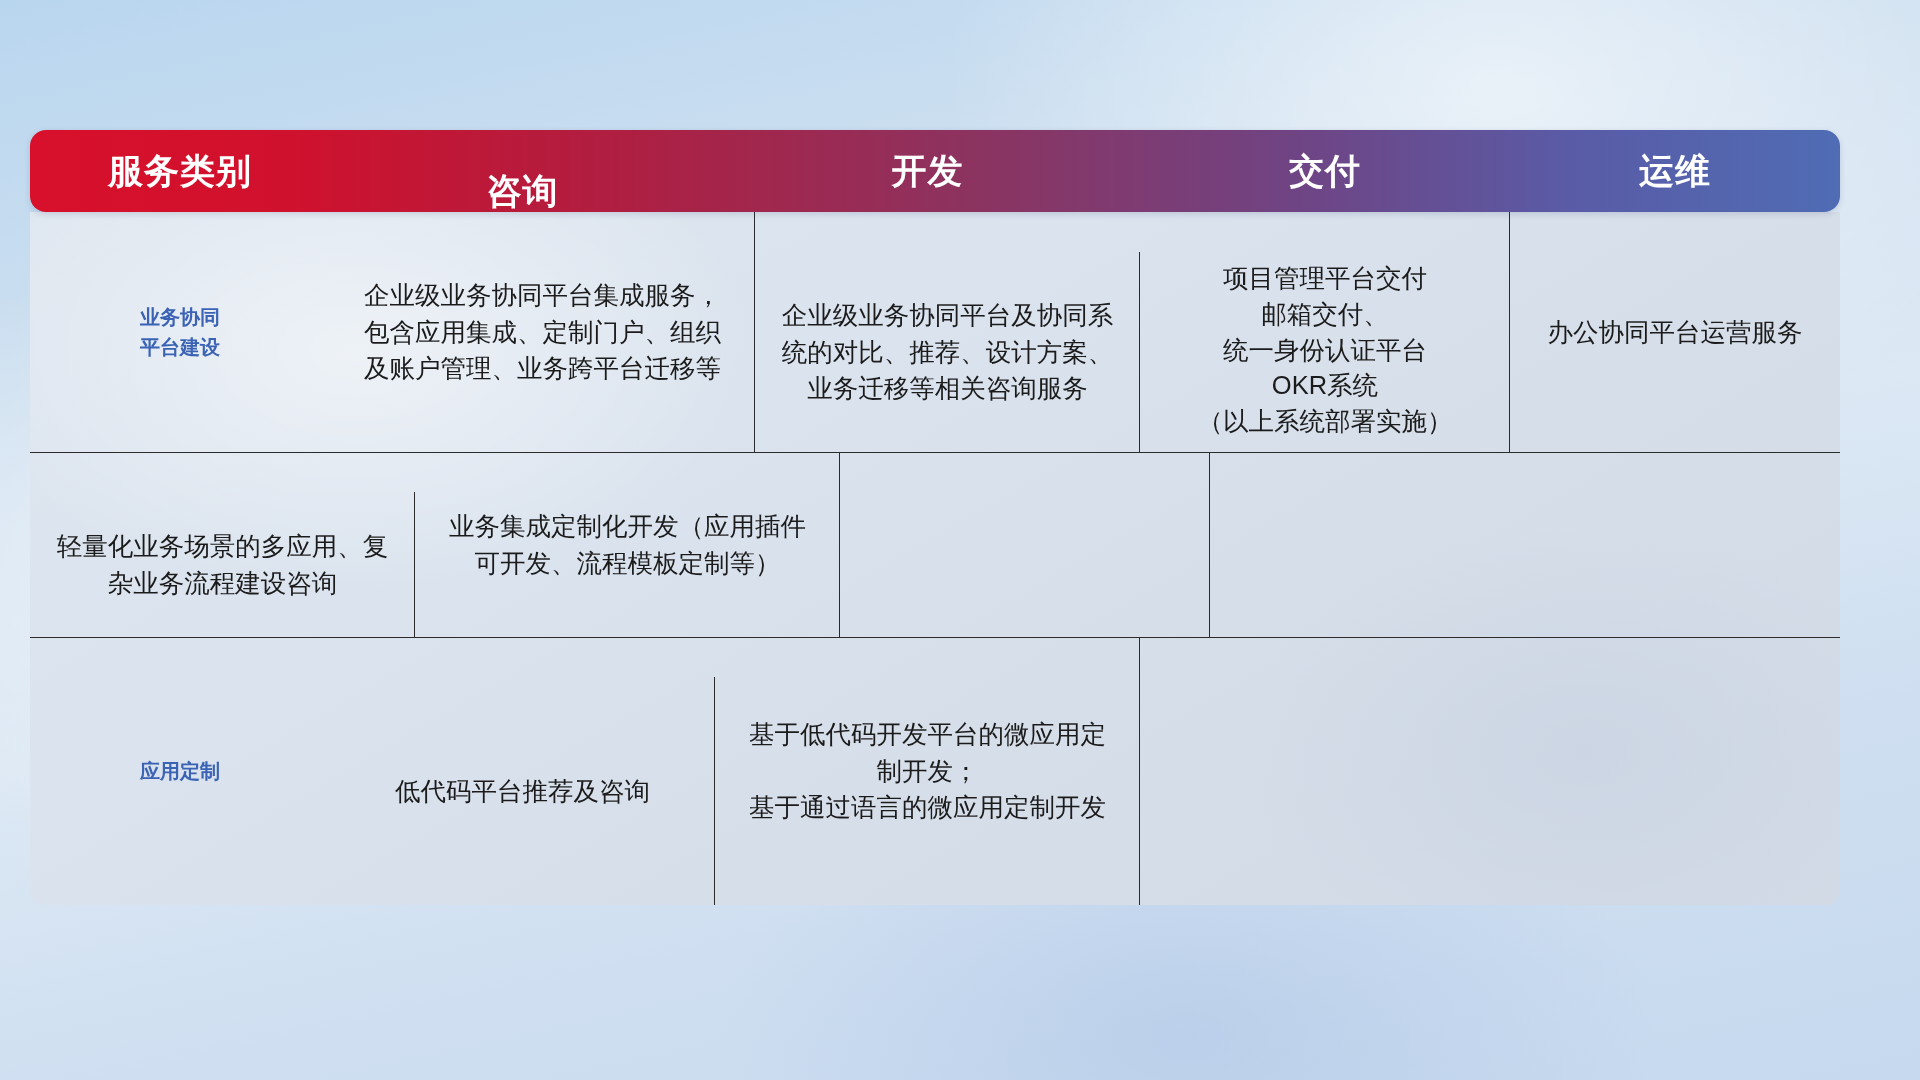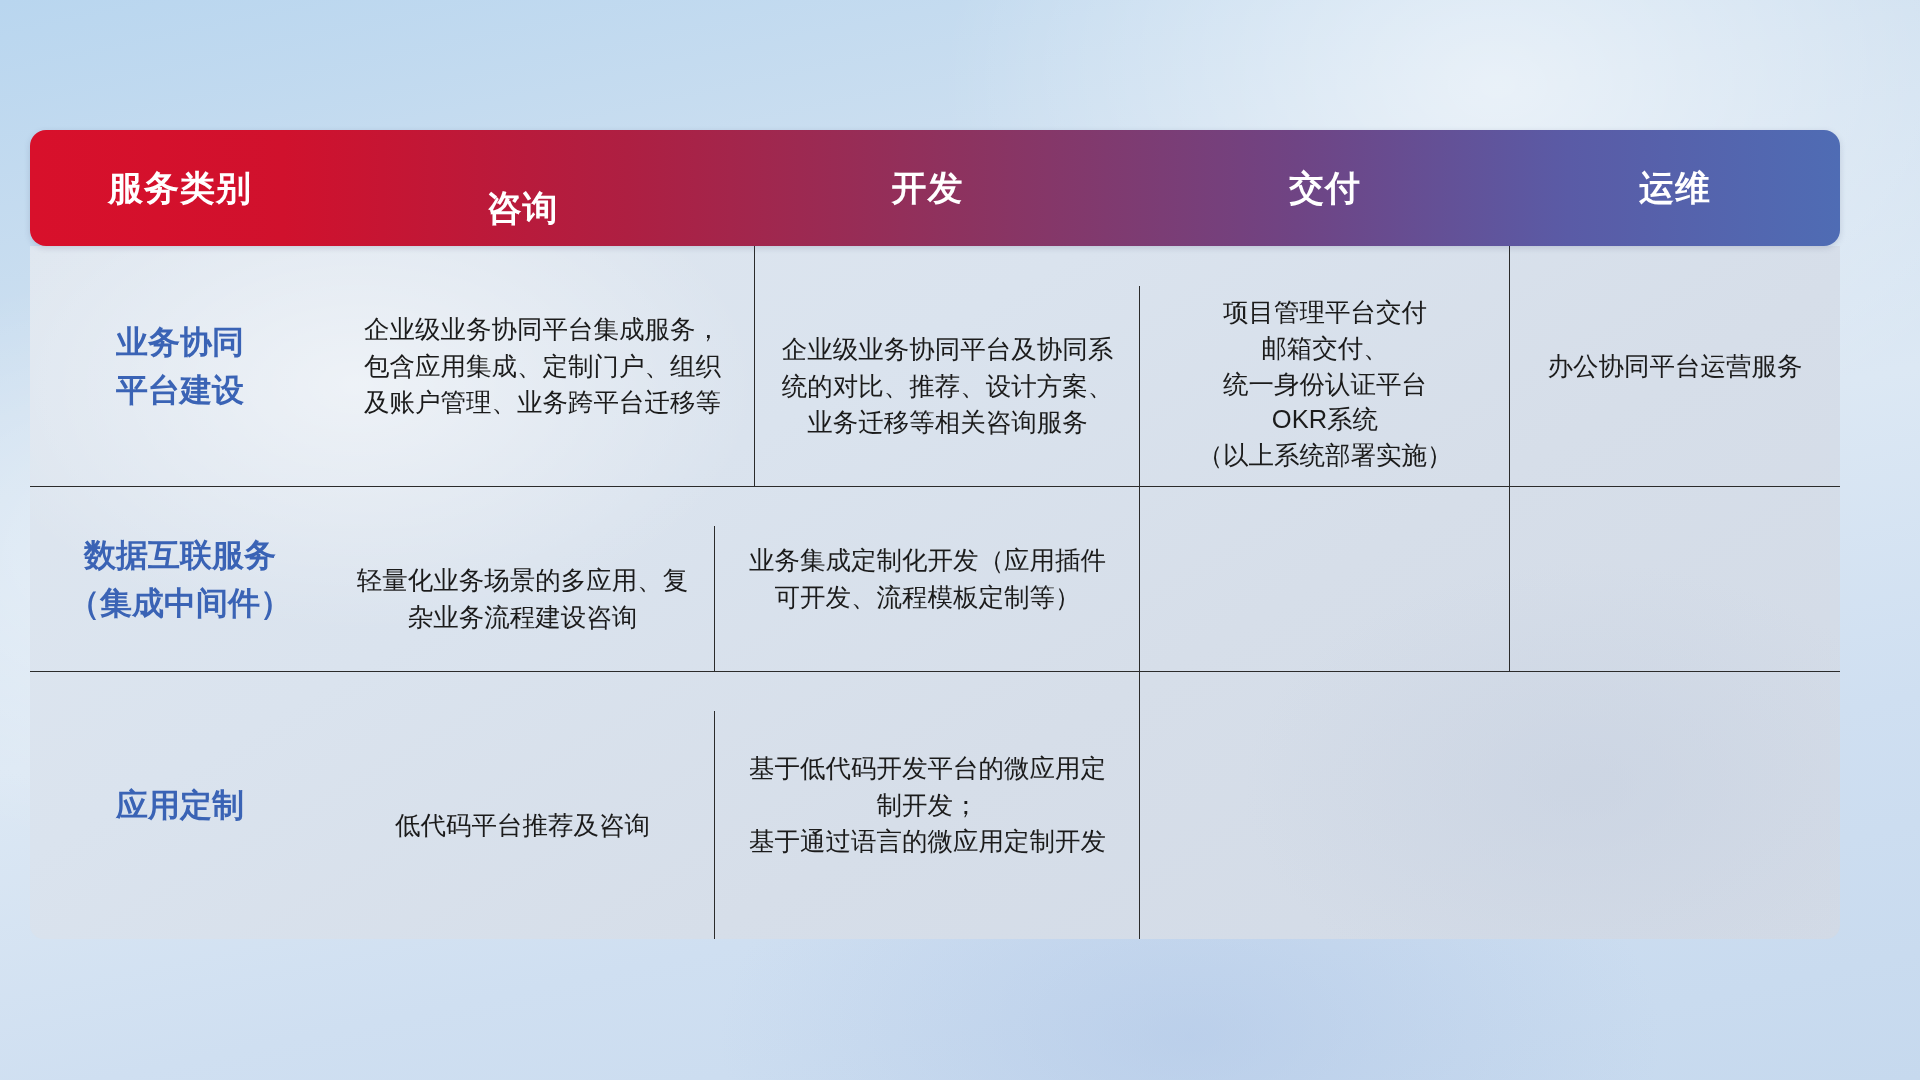--- a/index.html
+++ b/index.html
@@ -34,21 +34,21 @@
     border-radius: 0 0 14px 14px;
     height: 693px;
     display: flex;
     flex-direction: column;
     overflow: hidden;
   }
 
   
   .header-row {
     position: relative;
-    height: 116px;
+    height: 82px;
     border-radius: 16px;
     display: flex;
     align-items: center;
     background: linear-gradient(90deg,
         #d8102b 0%,
         #d0112d 14%,
         #ae1f42 33%,
         #8c3360 52%,
         #6f4484 70%,
         #5a5ba6 85%,
@@ -105,21 +105,21 @@
     content: "";
     position: absolute;
     right: 0; top: 0; bottom: 0;
     width: 1px;
     background: #2b2b2b;
   }
   
 
   .cat-label {
     color: #3a63b5;
-    font-size: 32px;
+    font-size: 20px;
     font-weight: 700;
     line-height: 1.5;
     white-space: pre-line;
     text-align: center;
   }
   .cell-text {
     color: #1b1b1b;
     font-size: 25.5px;
     line-height: 1.44;
     white-space: pre-line;
@@ -163,24 +163,20 @@
 统一身份认证平台
 OKR系统
 （以上系统部署实施）</span>
       </div>
       <div class="cell c5">
         <span class="cell-text">办公协同平台运营服务</span>
       </div>
     </div>
 
     <div class="data-row r2">
-      <div class="cell c1">
-        <span class="cat-label">数据互联服务
-（集成中间件）</span>
-      </div>
       <div class="cell c2 sep-right">
         <span class="cell-text">轻量化业务场景的多应用、复
 杂业务流程建设咨询</span>
       </div>
       <div class="cell c3 sep-right">
         <span class="cell-text">业务集成定制化开发（应用插件
 可开发、流程模板定制等）</span>
       </div>
       <div class="cell c4 sep-right">
         <span class="cell-text"></span>

